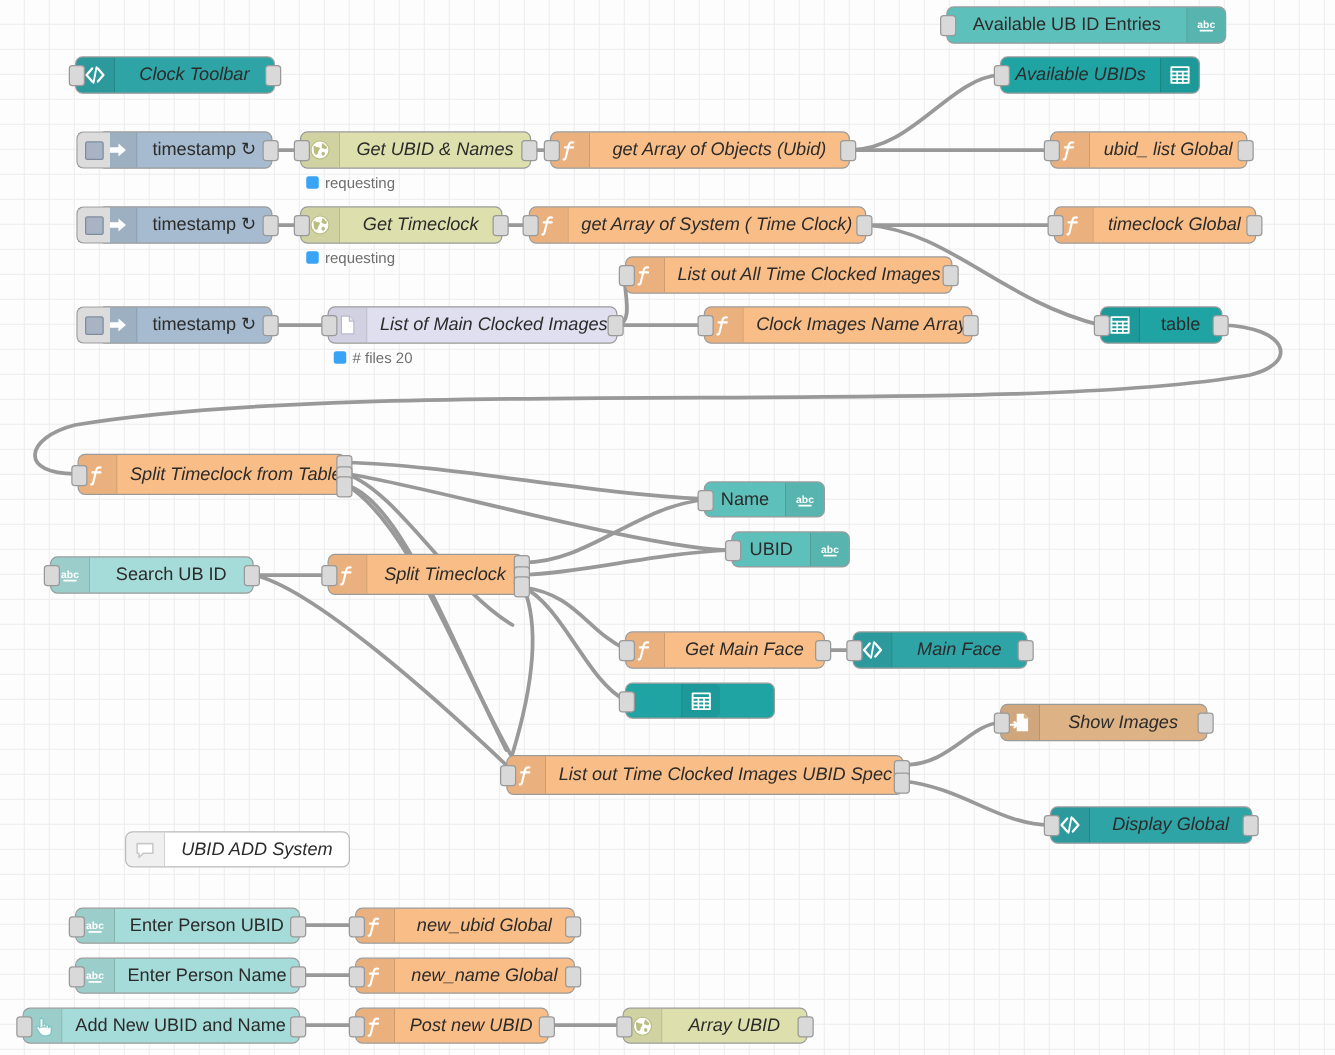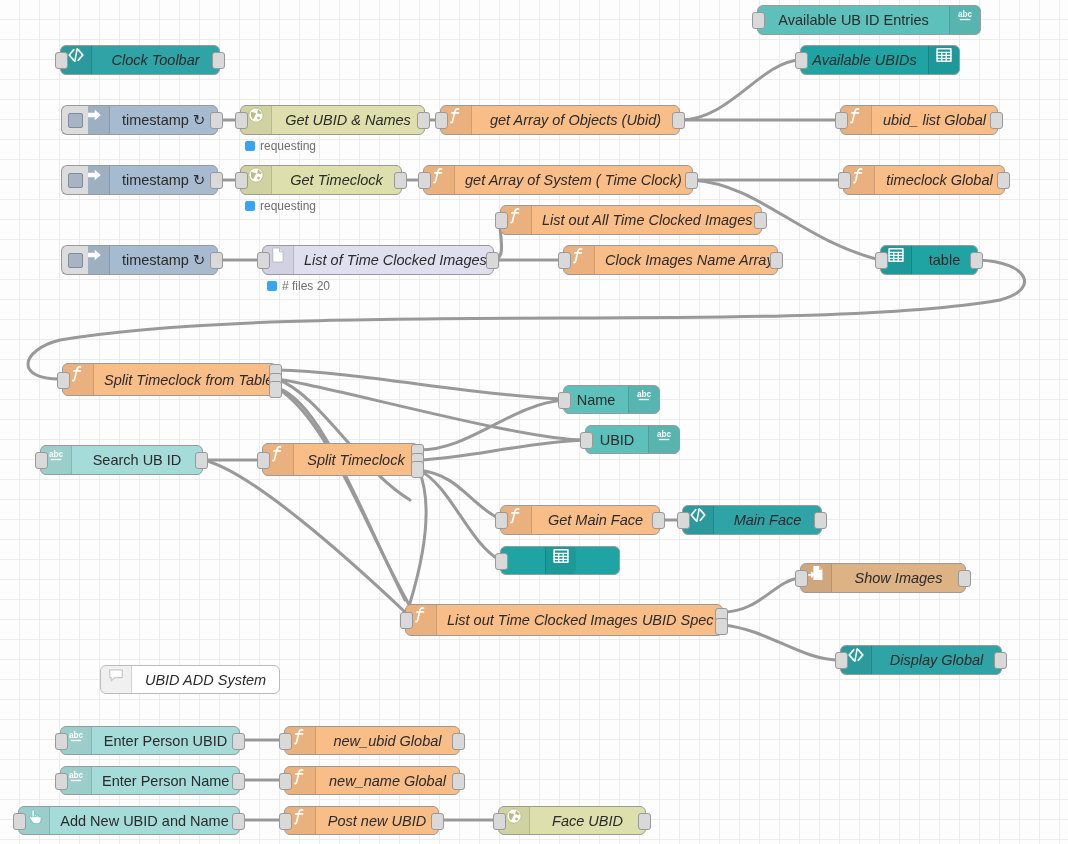--- a/index.html
+++ b/index.html
@@ -39,21 +39,21 @@
     color:#2b2b2b;
     white-space:nowrap;
     overflow:hidden;
     padding:0 10px;
     text-align:center;
   }
   .node.italic .lbl{font-style:italic;}
   .node .icon-box{
     flex:0 0 auto;
     width:30px;height:100%;
-    display:flex;align-items:flex-start;justify-content:center;
+    display:flex;align-items:center;justify-content:center;
     border-right:1px solid rgba(0,0,0,0.12);
     border-radius:5px 0 0 5px;
     background:rgba(0,0,0,0.06);
   }
   .node .icon-box.right{
     border-right:none;
     border-left:1px solid rgba(0,0,0,0.12);
     border-radius:0 5px 5px 0;
   }
   .node .icon-box svg{display:block;}
@@ -299,21 +299,21 @@
         <div class="lbl">timestamp ↻</div>
         <div class="port out"></div>
       </div>
       <div class="node italic" style="left: 262px; top: 245px; width: 232px; height: 30px; background: rgb(224, 223, 240);">
         <div class="icon-box">
           <svg width="18" height="18" viewBox="0 0 24 24">
             <path d="M5.5 2.6 H14 L18.8 7.6 V21.4 H5.5 Z" fill="#ffffff" stroke="#b9b9cf" stroke-width="1.3" stroke-linecap="round" stroke-linejoin="round"></path>
             <path d="M14 2.6 V7.8 H18.8" fill="#e9e9f4" stroke="#b9b9cf" stroke-width="1.3" stroke-linecap="round" stroke-linejoin="round"></path>
           </svg>
         </div>
-        <div class="lbl">List of Time Clocked Images</div>
+        <div class="lbl">List of Main Clocked Images</div>
         <div class="port in"></div>
         <div class="port out"></div>
       </div>
       <div class="status" style="left: 267px; top: 279px;">
         <span class="dot" style="background: rgb(57, 163, 245);"></span>
         <span># files 20</span>
       </div>
       <div class="node italic" style="left: 563px; top: 245px; width: 215px; height: 30px; background: rgb(249, 189, 135);">
         <div class="icon-box">
           <svg width="18" height="18" viewBox="0 0 24 24">
@@ -546,18 +546,18 @@
       <div class="node italic" style="left: 498px; top: 806px; width: 148px; height: 29px; background: rgb(221, 224, 172);">
         <div class="icon-box">
           <svg width="18" height="18" viewBox="0 0 24 24">
             <path d="M12 2.4 A9.6 9.6 0 1 0 12 21.6 A9.6 9.6 0 1 0 12 2.4 Z" fill="#ffffff"></path>
             <path d="M12 2.4 A9.6 9.6 0 1 0 12 21.6 A9.6 9.6 0 1 0 12 2.4 Z" fill="none" stroke="#b9bd80" stroke-width="1.2" stroke-linecap="round" stroke-linejoin="round"></path>
             <path d="M5 8 C7 7 8 9.5 10.5 9 C12 8.6 12.5 10.8 11 12.2 C9.6 13.6 10.4 15.6 9 16.8 C7.6 18 6 16 5.4 14 Z" fill="#b9bd80"></path>
             <path d="M15 4.5 C16.6 5.2 17 7.2 18.6 7.8 C20 8.4 19.4 10.6 18 11 C16.6 11.4 15.6 9.6 14.4 10.2 C13.2 10.8 14 6 15 4.5 Z" fill="#b9bd80"></path>
             <path d="M14.5 14 C16.2 13.4 17.6 14.8 17.2 16.4 C16.8 18 15 18.6 14.2 17.4 C13.4 16.2 13.4 14.4 14.5 14 Z" fill="#b9bd80"></path>
           </svg>
         </div>
-        <div class="lbl">Face UBID</div>
+        <div class="lbl">Array UBID</div>
         <div class="port in"></div>
         <div class="port out"></div>
       </div>
     </div>
 </div>
 
 </body></html>

